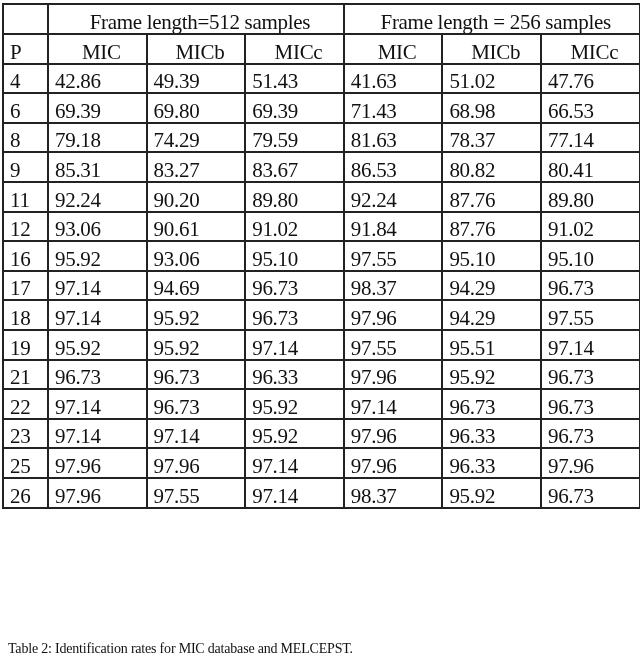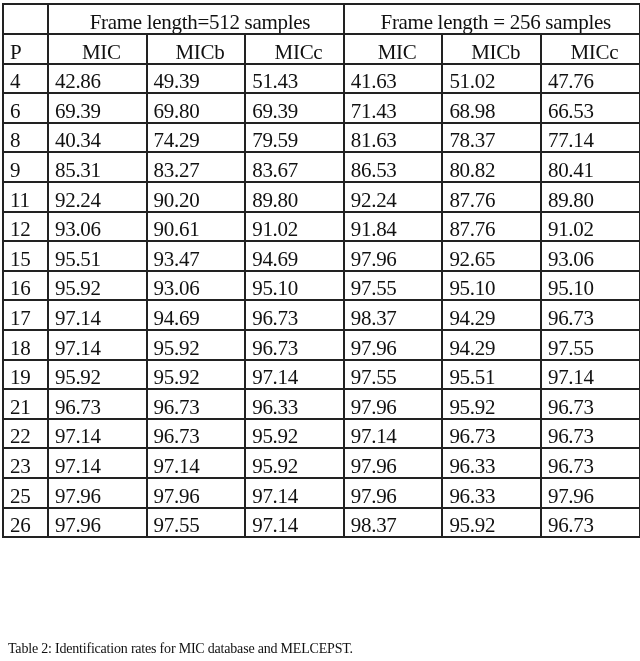--- a/index.html
+++ b/index.html
@@ -94,21 +94,21 @@
         <td>6</td>
         <td>69.39</td>
         <td>69.80</td>
         <td>69.39</td>
         <td>71.43</td>
         <td>68.98</td>
         <td>66.53</td>
       </tr>
       <tr>
         <td>8</td>
-        <td>40.34</td>
+        <td>79.18</td>
         <td>74.29</td>
         <td>79.59</td>
         <td>81.63</td>
         <td>78.37</td>
         <td>77.14</td>
       </tr>
       <tr>
         <td>9</td>
         <td>85.31</td>
         <td>83.27</td>
@@ -129,29 +129,20 @@
       <tr>
         <td>12</td>
         <td>93.06</td>
         <td>90.61</td>
         <td>91.02</td>
         <td>91.84</td>
         <td>87.76</td>
         <td>91.02</td>
       </tr>
       <tr>
-        <td>15</td>
-        <td>95.51</td>
-        <td>93.47</td>
-        <td>94.69</td>
-        <td>97.96</td>
-        <td>92.65</td>
-        <td>93.06</td>
-      </tr>
-      <tr>
         <td>16</td>
         <td>95.92</td>
         <td>93.06</td>
         <td>95.10</td>
         <td>97.55</td>
         <td>95.10</td>
         <td>95.10</td>
       </tr>
       <tr>
         <td>17</td>

